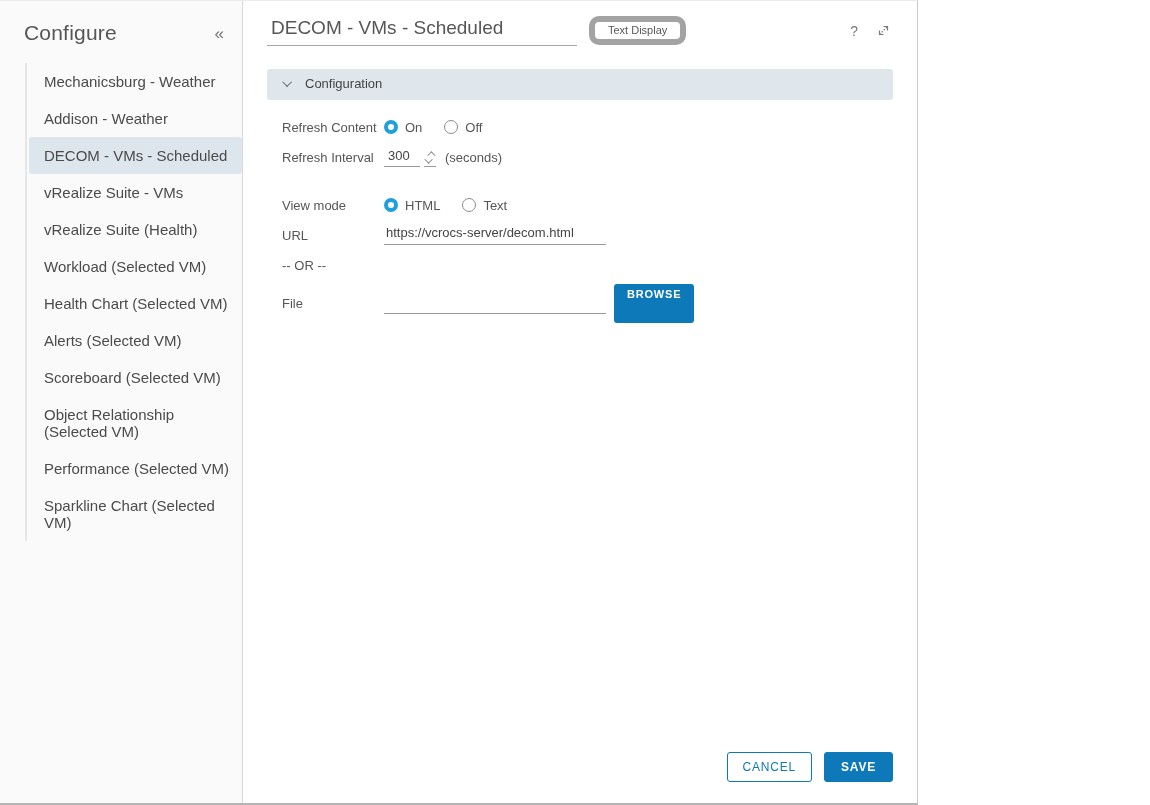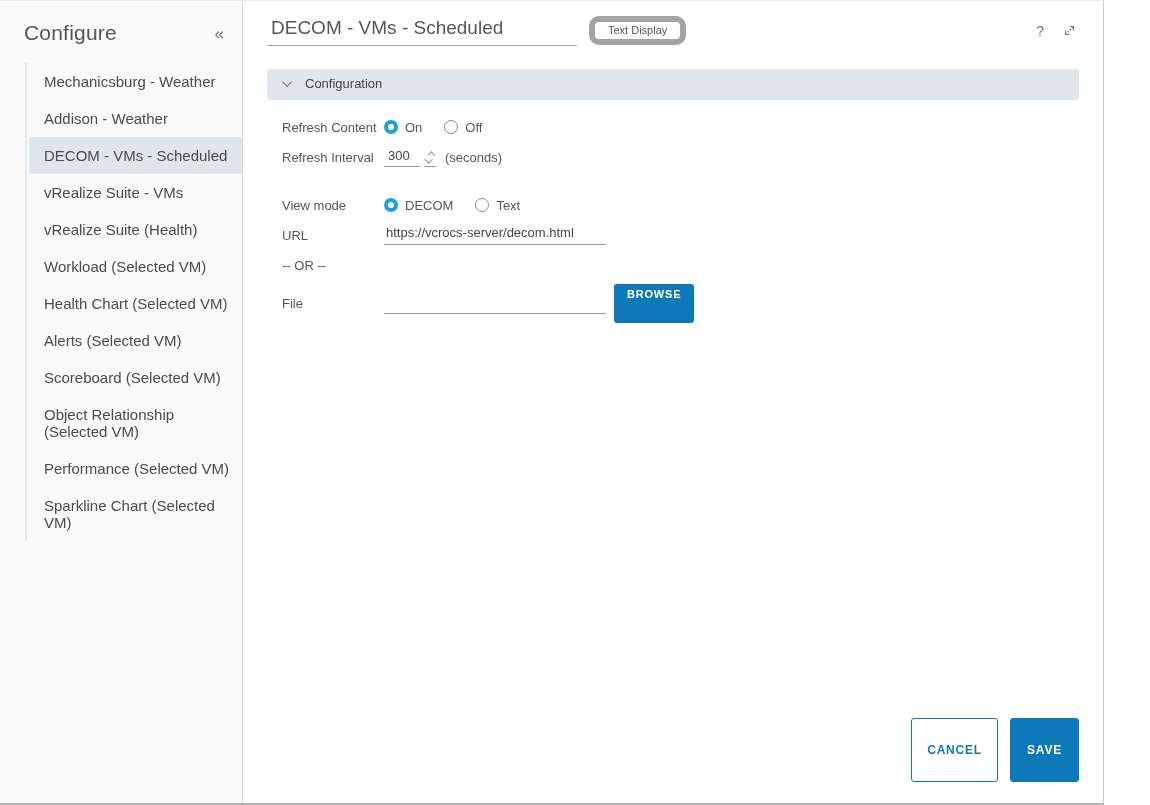--- a/index.html
+++ b/index.html
@@ -5,21 +5,21 @@
   * { margin:0; padding:0; box-sizing:border-box; }
   html,body { width:1150px; height:805px; }
   body {
     font-family:"Liberation Sans", sans-serif;
     background:#fff;
     color:#565656;
     overflow:hidden;
   }
   .page {
     position:relative;
-    width:1104px; height:805px;
+    width:918px; height:805px;
     border-top:1px solid #ececec;
     border-right:1px solid #c9c9c9;
     border-bottom:2px solid #b5b5b5;
     display:flex;
   }
   
   .sidebar {
     width:243px; height:100%;
     background:#fafafa;
     border-right:1px solid #d9d9d9;
@@ -151,22 +151,22 @@
   .browse-btn { margin-left:8px; }
   .test-row { margin-top:20px; margin-left:102px; }
   .footer {
     position:absolute; right:24px; bottom:21px;
     display:flex; gap:12px;
   }
   .btn-cancel {
     background:#fff; color:var(--accent);
     border:1px solid var(--accent); border-radius:3px;
     font-family:"Liberation Sans", sans-serif;
-    font-size:12px; font-weight:bold; letter-spacing:.8px;
-    padding:24px 15px; cursor:pointer;
+    font-size:12px; font-weight:normal; letter-spacing:.8px;
+    padding:7px 15px; cursor:pointer;
   }
   .btn-save {
     background:var(--accent); color:#fff;
     border:1px solid var(--accent); border-radius:3px;
     font-family:"Liberation Sans", sans-serif;
     font-size:12px; font-weight:bold; letter-spacing:.8px;
     padding:7px 16px; cursor:pointer;
   }
 </style>
 </head>
@@ -239,21 +239,21 @@
             <span class="spin-chev down"></span>
           </span>
         </span>
         <span class="suffix">(seconds)</span>
       </div>
 
       <div class="frow gap-lg">
         <span class="flabel">View mode</span>
         <span class="radio-opt">
           <span class="radio-circle on"></span>
-          <span class="radio-text">DECOM</span>
+          <span class="radio-text">HTML</span>
         </span>
         <span class="radio-opt">
           <span class="radio-circle"></span>
           <span class="radio-text">Text</span>
         </span>
       </div>
 
       <div class="frow">
         <span class="flabel">URL</span>
         <input class="line-input" type="text" value="https://vcrocs-server/decom.html" style="">

